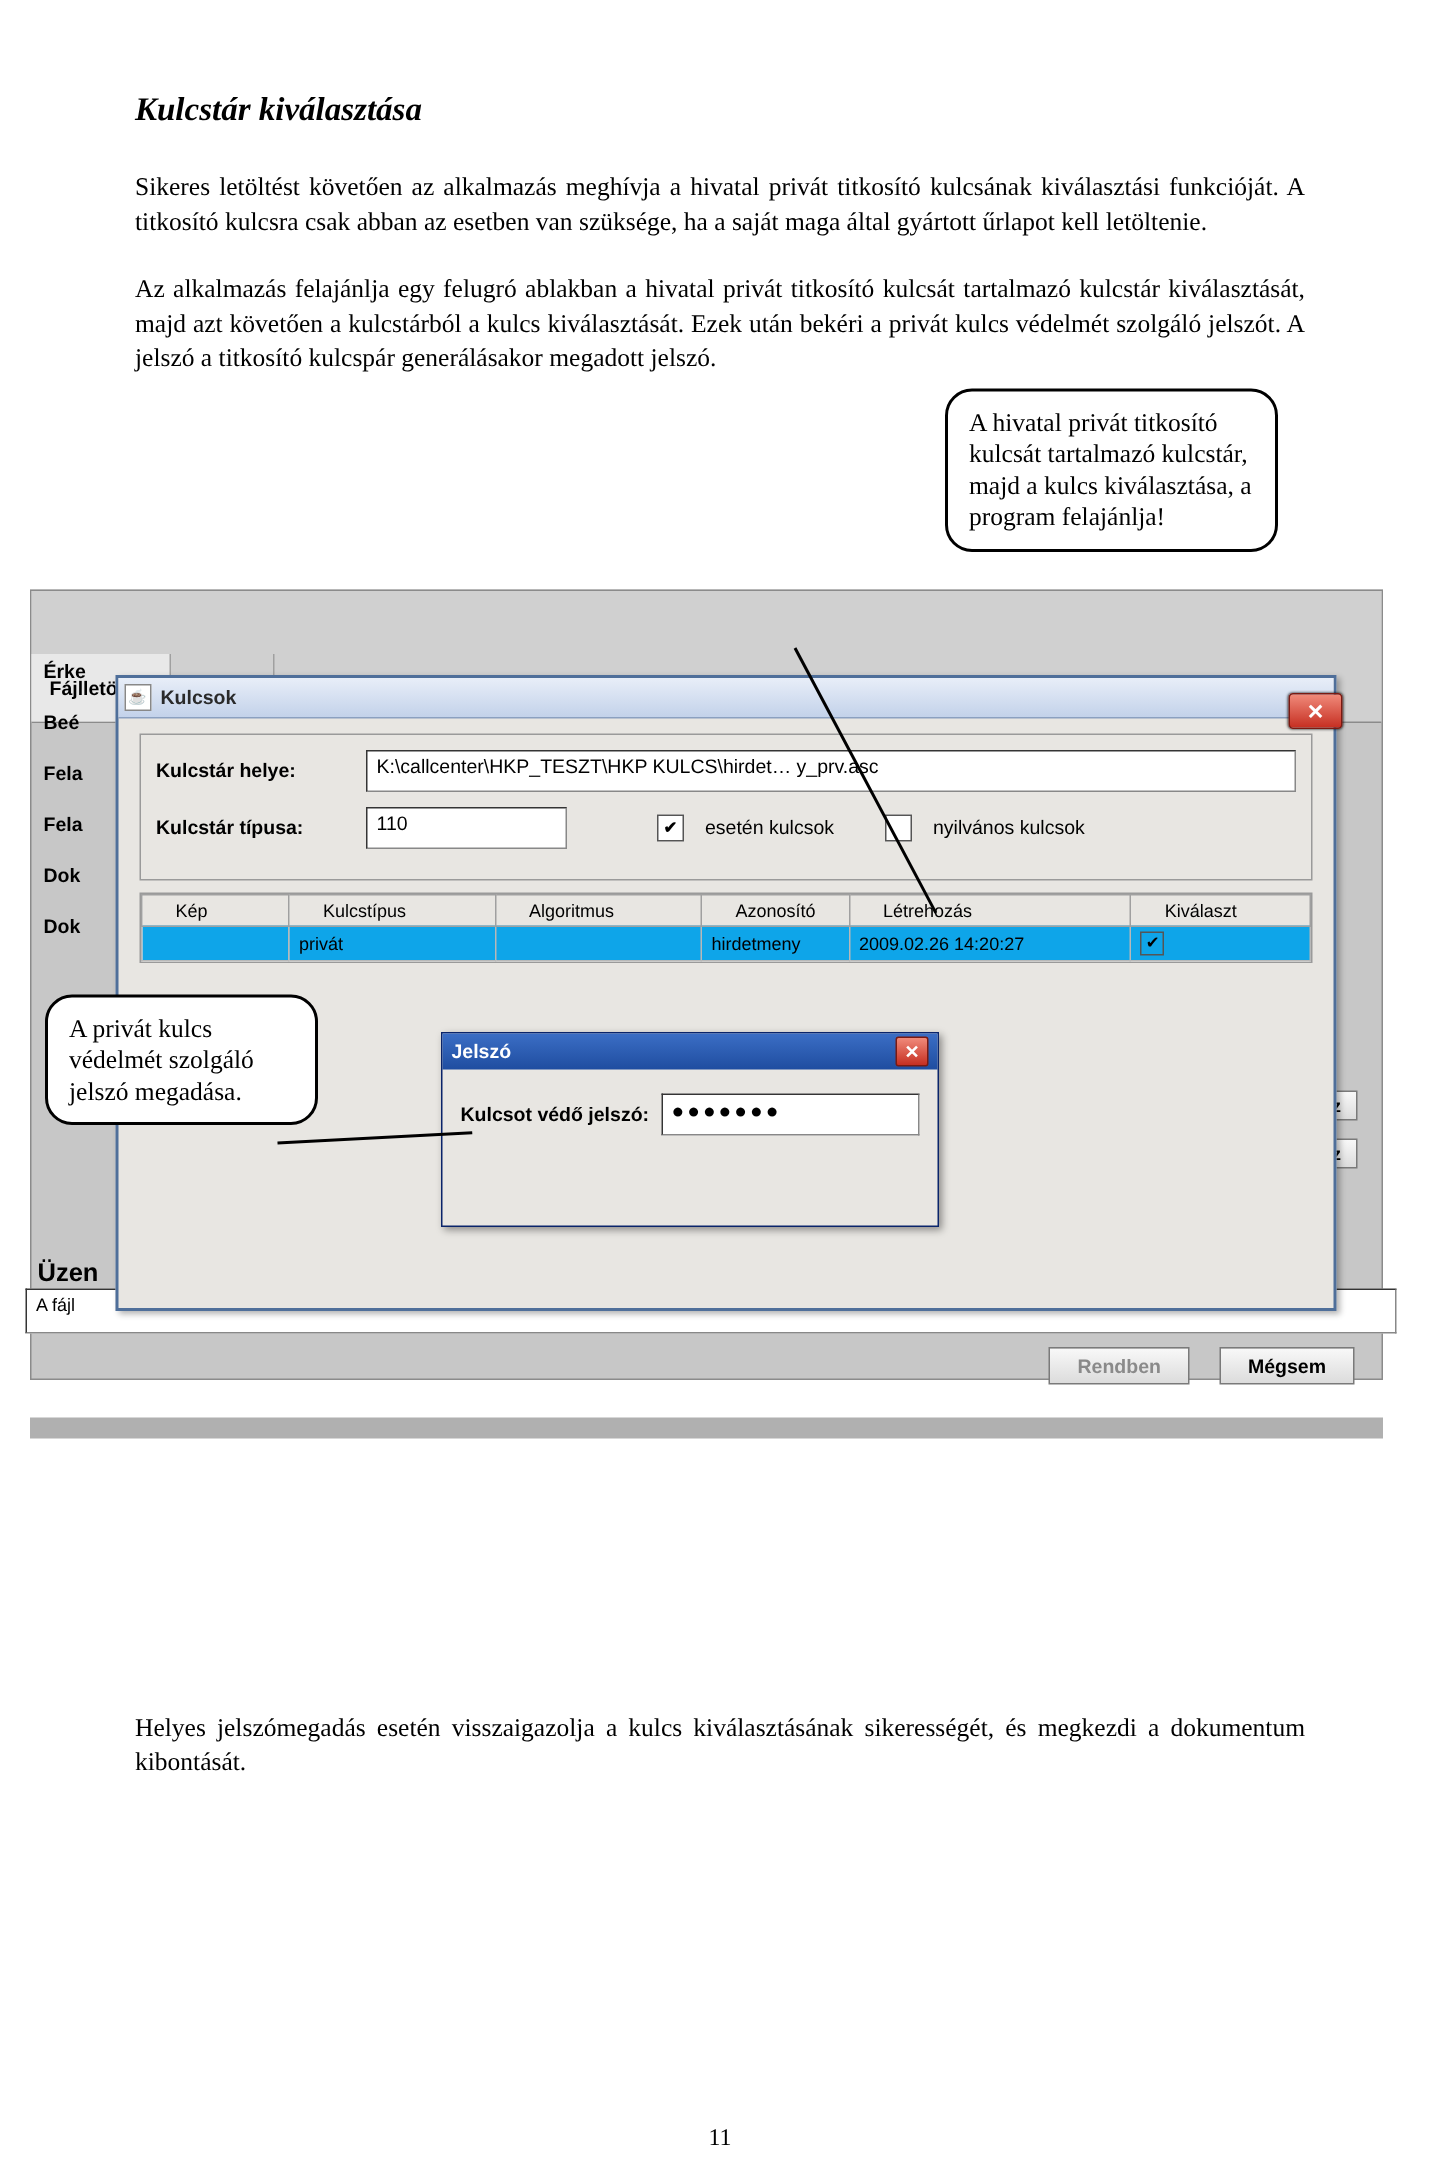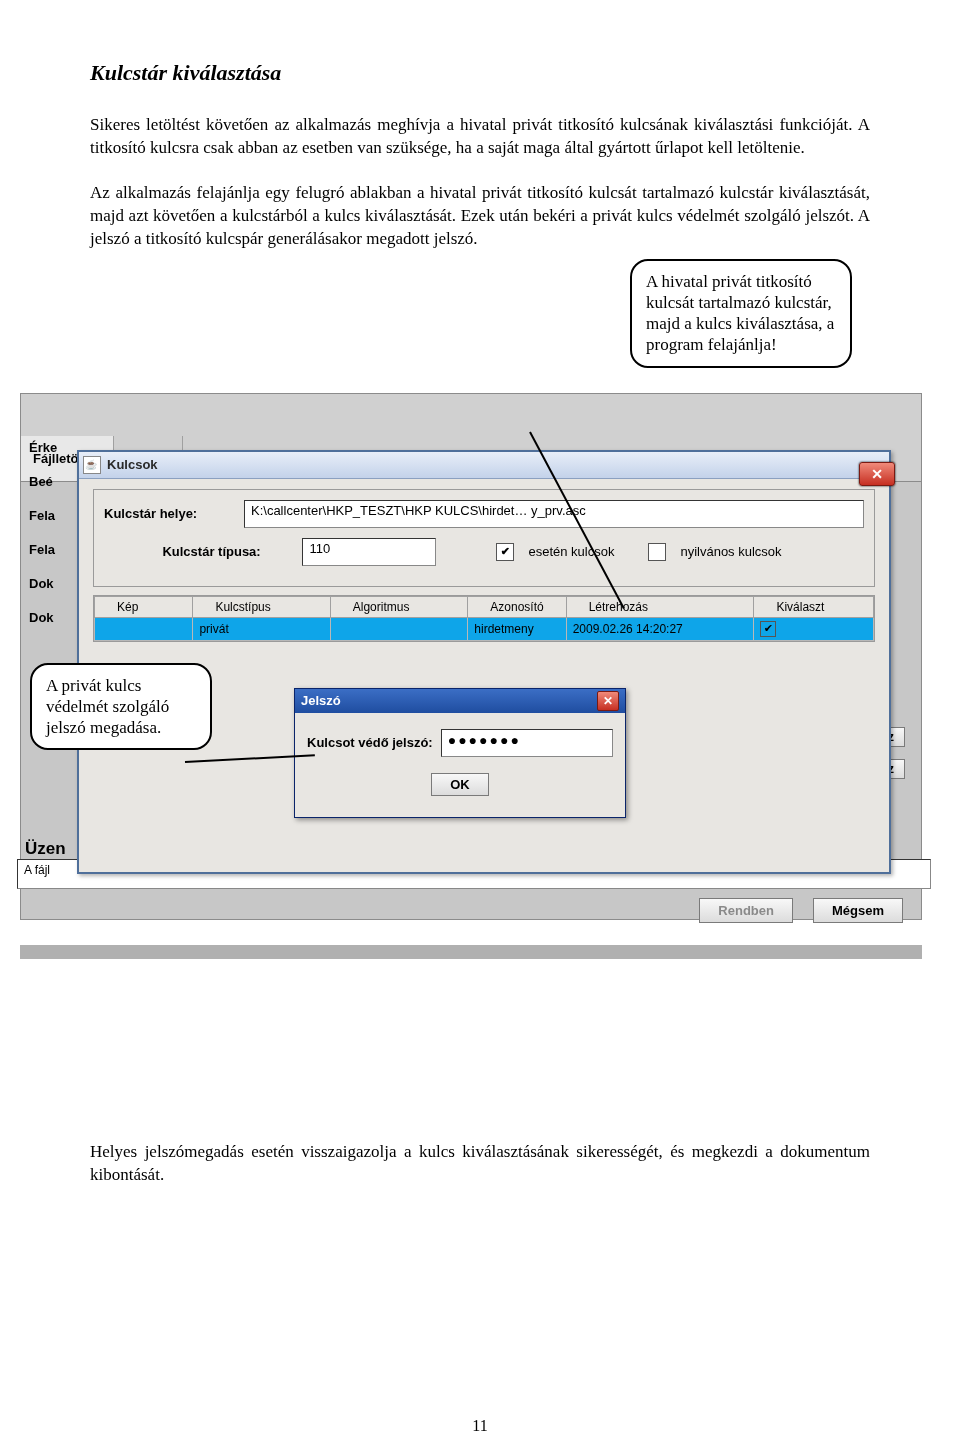--- a/index.html
+++ b/index.html
@@ -140,21 +140,21 @@
     padding: 10px 14px;
     font-family: Arial, sans-serif;
     font-size: 13px;
   }
   .panel {
     border: 1px solid #9a9a9a;
     background: #e8e6e2;
     padding: 10px;
     margin-bottom: 8px;
   }
-  .row { display: flex; align-items: center; gap: 10px; margin-bottom: 10px; justify-content: center; }
+  .row { display: flex; align-items: center; gap: 10px; margin-bottom: 10px; }
   .field-label { width: 130px; font-weight: bold; }
   .text-input {
     background: #fff;
     border: 1px inset #888;
     height: 22px;
     padding: 2px 6px;
     font-size: 13px;
     font-family: Arial, sans-serif;
     flex: 1;
   }
@@ -411,23 +411,20 @@
         <div class="dlg-pwd">
           <div class="pwd-title">
             <span>Jelszó</span>
             <span class="pwd-close">✕</span>
           </div>
           <div class="pwd-body">
             <div class="pwd-row">
               <span class="plabel">Kulcsot védő jelszó:</span>
               <div class="pwd-input">●●●●●●●</div>
             </div>
-            <div class="btn-row">
-              <button class="btn">OK</button>
-            </div>
           </div>
         </div>
       </div>
 
       <div class="right-controls">
         <div class="rc-row">
           <div class="small-num">1022</div>
           <button class="small-btn">Tallóz</button>
         </div>
         <div class="rc-row">

